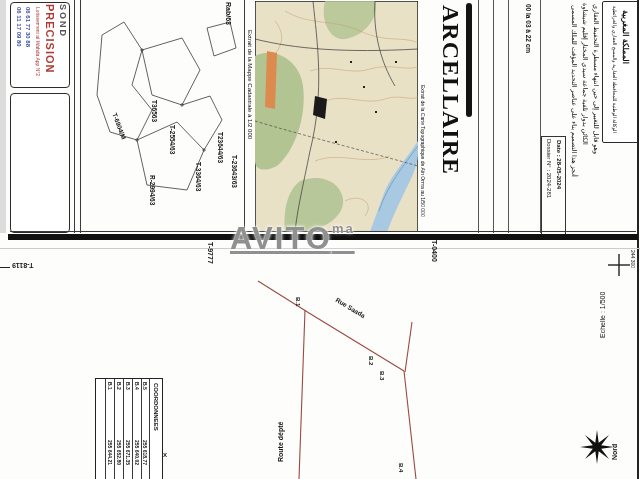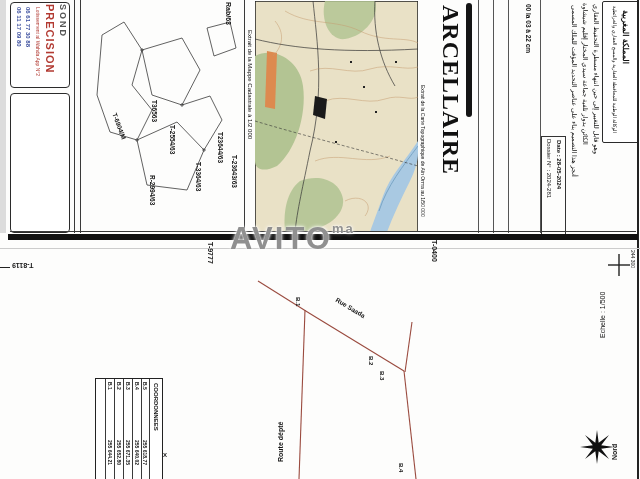--- a/index.html
+++ b/index.html
@@ -11,21 +11,21 @@
   .r180{transform:rotate(180deg);transform-origin:center;white-space:nowrap;}
   .vline{background:#3a3a3a;width:1px;}
   .hline{background:#3a3a3a;height:1px;}
   .box{border:1.5px solid #2b2b2b;border-radius:4px;background:#fff;}
   .bold{font-weight:bold;}
   .serif{font-family:"Liberation Serif",serif;}
   .red{color:#b23a32;}
   .blue{color:#3c4f9e;}
   .smudge{color:#141414;letter-spacing:0;}
   .wm{color:rgba(135,135,135,.92);font-weight:bold;letter-spacing:2px;
-      text-shadow:0 0 2px #fff,0 0 4px #fff;}
+      text-shadow:0 0 2px #fff,0 0 4px #fff;text-decoration:underline;}
 </style>
 </head>
 <body>
 
 <div id="canvas">
 
   <div class="abs" style="left:0;top:0;width:6px;height:233px;background:#dcdcdc;"></div>
 
   <div class="abs box" style="left:10px;top:2px;width:58px;height:84px;"></div>
   <div class="abs r90 bold" style="left:68px;top:4px;font-size:9px;color:#555;letter-spacing:2px;">SOND</div>

